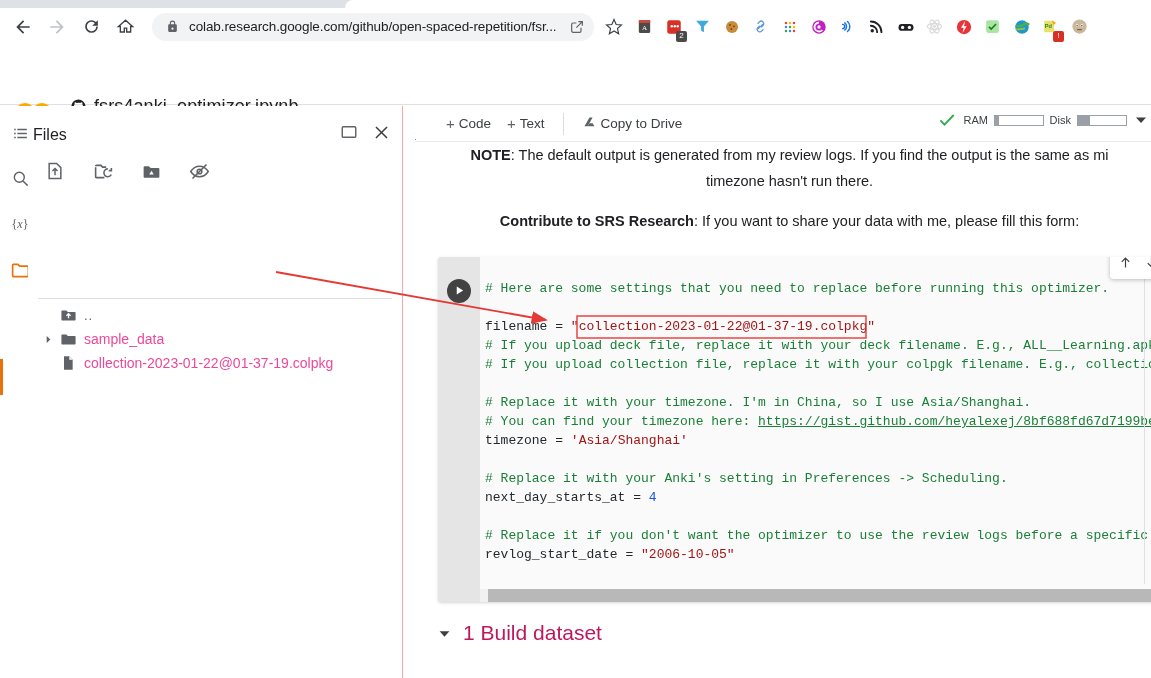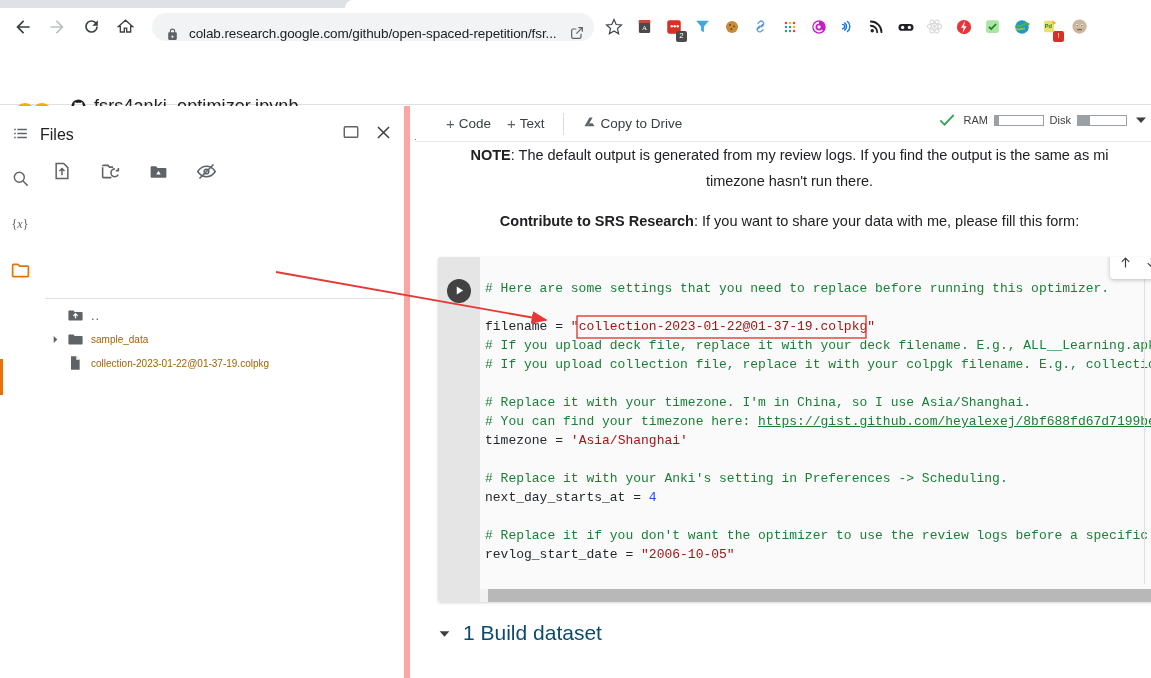--- a/index.html
+++ b/index.html
@@ -42,21 +42,21 @@
   }
   .nav-btn svg { display: block; }
   #nav-back { margin-left: 6px; }
 
   #omnibox {
     flex: 1 1 auto;
     height: 28px;
     margin-left: 10px; margin-right: 6px;
     background: #f1f3f4;
     border-radius: 14px;
-    display: flex; align-items: flex-end;
+    display: flex; align-items: center;
     padding: 0 4px 0 14px;
     max-width: 442px;
     position: relative;
   }
   #lock-icon { flex: 0 0 auto; margin-right: 10px; display:flex; }
   #omnibox-url {
     font-size: 13.5px; color: #202124;
     white-space: nowrap; overflow: hidden;
     letter-spacing: -0.1px;
     flex: 1 1 auto;
@@ -136,23 +136,23 @@
     width: 28px; height: 28px;
     display: flex; align-items: center; justify-content: center;
   }
   #rail-active-bar {
     position: absolute; left: 0; top: 253px;
     width: 3px; height: 36px; background: #e8710a;
   }
 
   
   #files-panel {
-    position: absolute; left: 35px; top: 106px; width: 375px; height: 572px;
-    background: #fff;
-    border-right: 6px solid #fca5a5;
+    position: absolute; left: 28px; top: 106px; width: 375px; height: 572px;
+    background: #fff;
+    border-right: 1px solid #fca5a5;
   }
   #files-title {
     position: absolute; left: 5px; top: 20px;
     font-size: 16px; color: #202124;
   }
   #files-hdr-btns {
     position: absolute; right: 10px; top: 17px;
     display: flex; align-items: center; gap: 10px;
   }
   .hdr-btn { width: 22px; height: 22px; display:flex; align-items:center; justify-content:center; }
@@ -178,21 +178,21 @@
   }
   .tree-caret {
     width: 16px; flex: 0 0 auto;
     display:flex; align-items:center; justify-content:center;
   }
   .tree-icon {
     width: 24px; flex: 0 0 auto;
     display: flex; align-items: center; justify-content: center;
   }
   .tree-label {
-    font-size: 10px; color: #a16207;
+    font-size: 14px; color: #ec4899;
     white-space: nowrap;
     padding-left: 4px;
   }
   .tree-label.dots { color: #5f6368; letter-spacing: 1px; font-size: 13px;}
 
   
   #notebook {
     position: absolute; left: 416px; top: 106px;
     width: 735px; height: 572px;
     background: #fff;
@@ -305,21 +305,21 @@
     z-index: 6;
   }
   .ud-btn { width: 26px; height: 26px; display:flex; align-items:center; justify-content:center;}
 
   
   #section-row {
     position: absolute; left: 22px; top: 515px;
     display: flex; align-items: center; gap: 12px;
   }
   #section-caret { display:flex; align-items:center;}
-  #section-title { font-size: 21px; color: #0c4a6e; }
+  #section-title { font-size: 21px; color: #be185d; }
 
   
   #annotation { position: absolute; left: 0; top: 0; width: 1151px; height: 678px; pointer-events: none; z-index: 20; }
 </style>
 </head>
 <body>
 
 <div id="browser-chrome">
   <div id="tabstrip-remnant"></div>
   <div id="tab-left-curve"></div>

